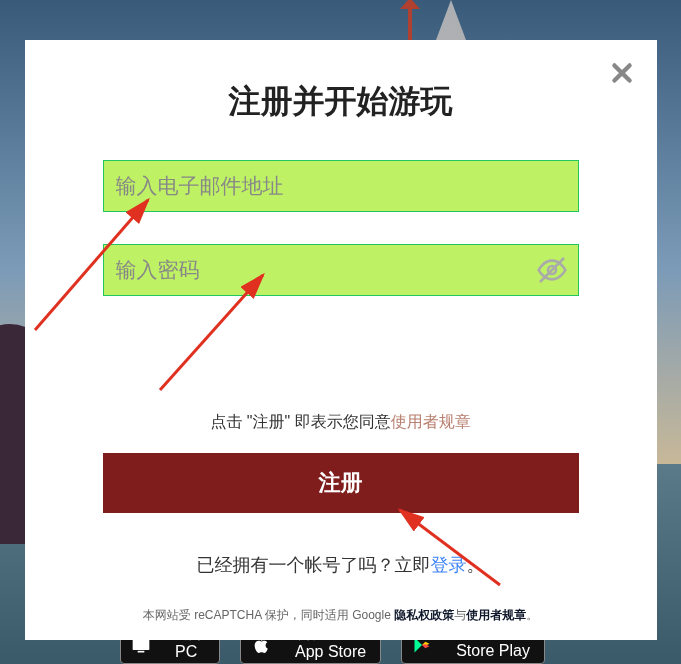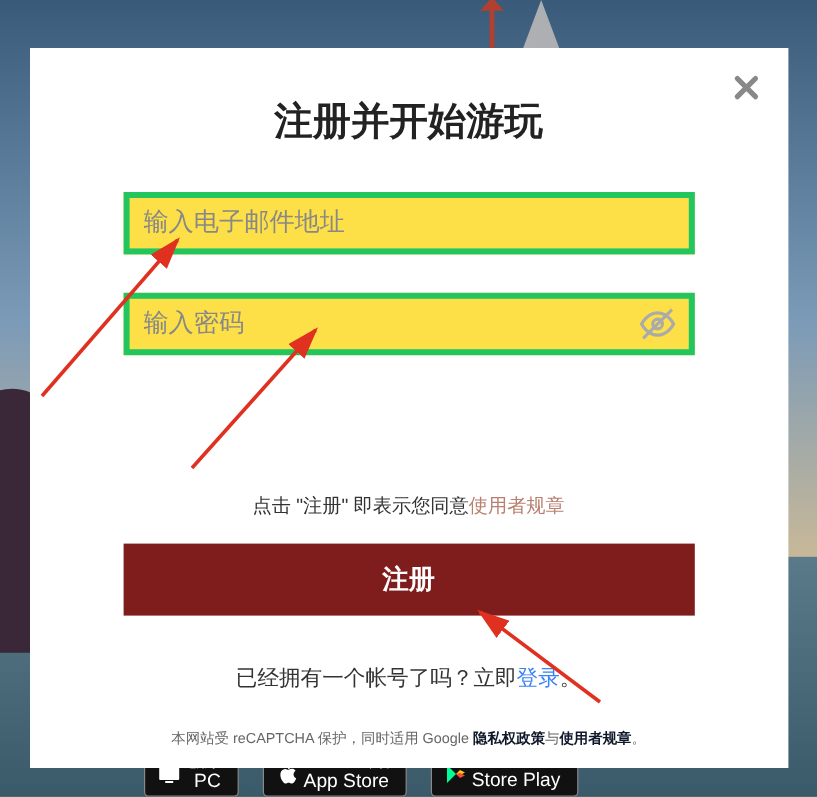--- a/index.html
+++ b/index.html
@@ -65,23 +65,22 @@
     }
     .badge {
       background: #111;
       color: #fff;
       border: 1px solid #888;
       padding: 4px 14px 4px 10px;
       border-radius: 4px;
       font-size: 10px;
       display: flex;
       align-items: center;
-      gap: 3px;
+      gap: 24px;
       height: 38px;
-      text-align: right;
     }
     .badge .big {
       font-size: 16px;
       font-weight: 500;
     }
     .modal-backdrop {
       position: absolute;
       inset: 0;
       display: flex;
       justify-content: center;
@@ -107,22 +106,22 @@
       color: #888;
     }
     .title {
       text-align: center;
       font-size: 32px;
       font-weight: 700;
       color: #222;
       margin-bottom: 36px;
     }
     .input-wrap {
-      border: 5px solid #22c55e;
-      background: #fde047;
+      border: 1px solid #22c55e;
+      background: #bef264;
       display: flex;
       align-items: center;
       margin-bottom: 32px;
       height: 52px;
     }
     .input-wrap input {
       flex: 1;
       border: none;
       background: transparent;
       font-size: 21px;

